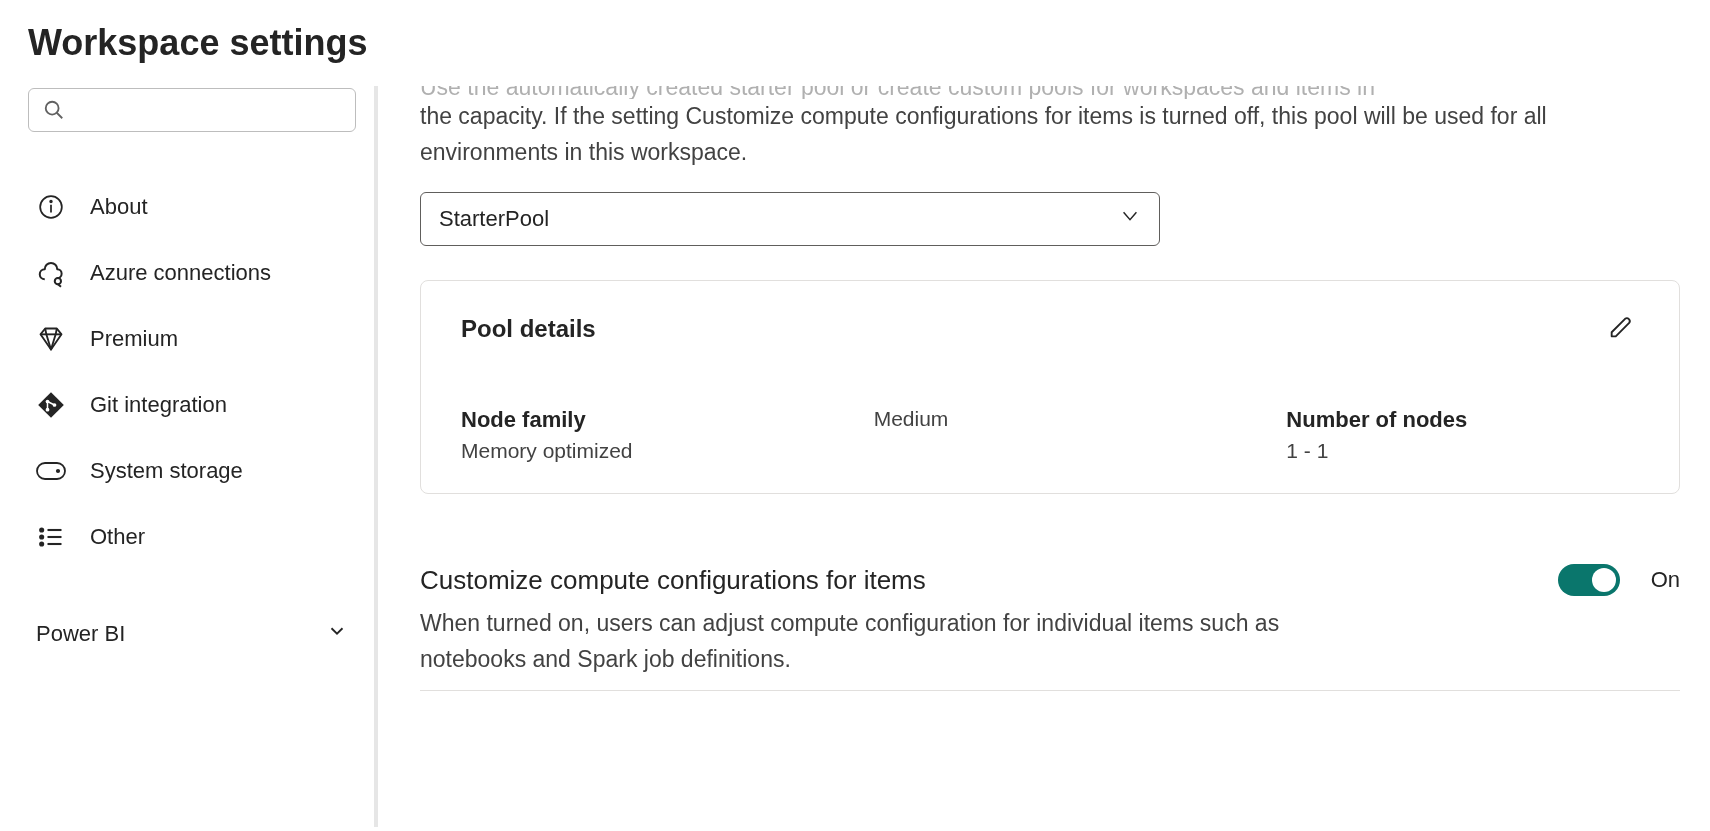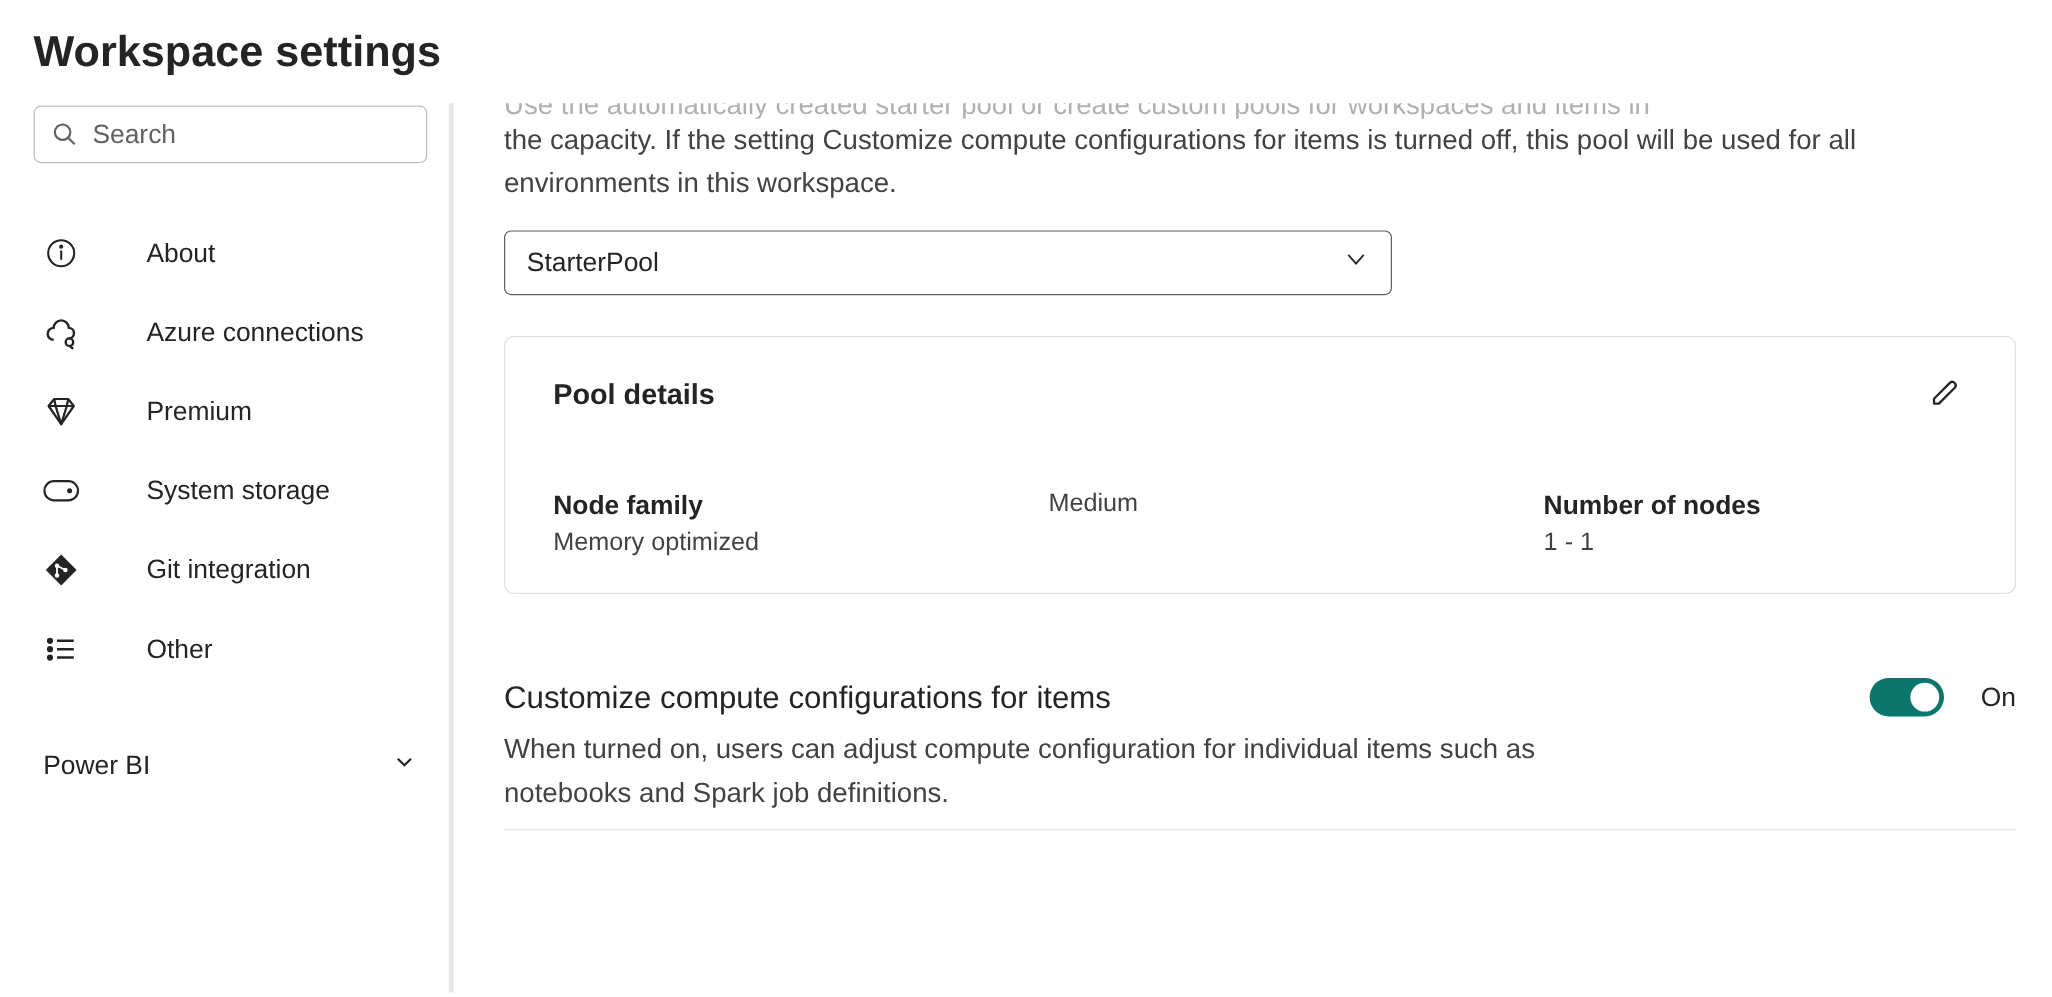--- a/index.html
+++ b/index.html
@@ -53,21 +53,20 @@
     }
     .search-box input::placeholder { color: #616161; }
 
     .nav-item {
       display: flex;
       align-items: center;
       padding: 18px 8px;
       cursor: pointer;
       font-size: 22px;
       color: #242424;
-      gap: 32px;
     }
     .nav-item .nav-icon {
       width: 30px;
       height: 30px;
       margin-right: 24px;
       display: flex;
       align-items: center;
       justify-content: center;
       flex-shrink: 0;
     }
@@ -223,21 +222,20 @@
 <h1 class="page-title">Workspace settings</h1>
 
 <div class="layout">
 
   <aside class="sidebar">
     <div class="search-box">
       <svg width="22" height="22" viewBox="0 0 24 24" fill="none" stroke="#616161" stroke-width="2">
         <circle cx="10" cy="10" r="7"></circle>
           <line x1="21" y1="21" x2="15" y2="15"></line>
       </svg>
-      <input type="text" placeholder="Search" style="">
     </div>
 
     <div class="nav-item">
       <span class="nav-icon">
         <svg width="26" height="26" viewBox="0 0 24 24" fill="none" stroke="#242424" stroke-width="1.6">
           <circle cx="12" cy="12" r="10"></circle>
             <line x1="12" y1="10" x2="12" y2="17"></line>
             <circle cx="12" cy="7" r="0.8" fill="#242424"></circle>
         </svg>
       </span>
@@ -259,44 +257,44 @@
       <span class="nav-icon">
         <svg width="28" height="28" viewBox="0 0 24 24" fill="none" stroke="#242424" stroke-width="1.6" stroke-linejoin="round">
           <path d="M3 8 L7 3 L17 3 L21 8 L12 21 Z"></path>
             <path d="M3 8 H21"></path>
             <path d="M8 8 L12 21 L16 8"></path>
             <path d="M7 3 L8 8"></path>
             <path d="M17 3 L16 8"></path>
         </svg>
       </span>
       <span>Premium</span>
-    </div>
-
-    <div class="nav-item">
-      <span class="nav-icon">
-        <svg width="30" height="22" viewBox="0 0 30 18" fill="none" stroke="#242424" stroke-width="1.8" stroke-linejoin="round">
-          <rect x="1" y="1" width="28" height="16" rx="8"></rect>
-            <circle cx="22" cy="9" r="1.2" fill="#242424"></circle>
-        </svg>
-      </span>
-      <span>System storage</span>
     </div>
 
     <div class="nav-item">
       <span class="nav-icon">
         <svg width="28" height="28" viewBox="0 0 24 24" fill="#242424">
           <path d="M12 1 L23 12 L12 23 L1 12 Z" fill="#242424"></path>
           <circle cx="9" cy="9" r="1.6" fill="#fff"></circle>
           <circle cx="15" cy="12" r="1.6" fill="#fff"></circle>
           <circle cx="9" cy="16" r="1.6" fill="#fff"></circle>
           <line x1="9" y1="9" x2="9" y2="16" stroke="#fff" stroke-width="1.3"></line>
           <line x1="9" y1="9" x2="15" y2="12" stroke="#fff" stroke-width="1.3"></line>
         </svg>
       </span>
       <span>Git integration</span>
+    </div>
+
+    <div class="nav-item">
+      <span class="nav-icon">
+        <svg width="30" height="22" viewBox="0 0 30 18" fill="none" stroke="#242424" stroke-width="1.8" stroke-linejoin="round">
+          <rect x="1" y="1" width="28" height="16" rx="8"></rect>
+            <circle cx="22" cy="9" r="1.2" fill="#242424"></circle>
+        </svg>
+      </span>
+      <span>System storage</span>
     </div>
 
     <div class="nav-item">
       <span class="nav-icon">
         <svg width="28" height="28" viewBox="0 0 24 24" fill="none" stroke="#242424" stroke-width="1.8">
           <circle cx="4" cy="6" r="1.3" fill="#242424"></circle>
             <line x1="9" y1="6" x2="21" y2="6"></line>
           <circle cx="4" cy="12" r="1.3" fill="#242424"></circle>
             <line x1="9" y1="12" x2="21" y2="12"></line>
           <circle cx="4" cy="18" r="1.3" fill="#242424"></circle>

